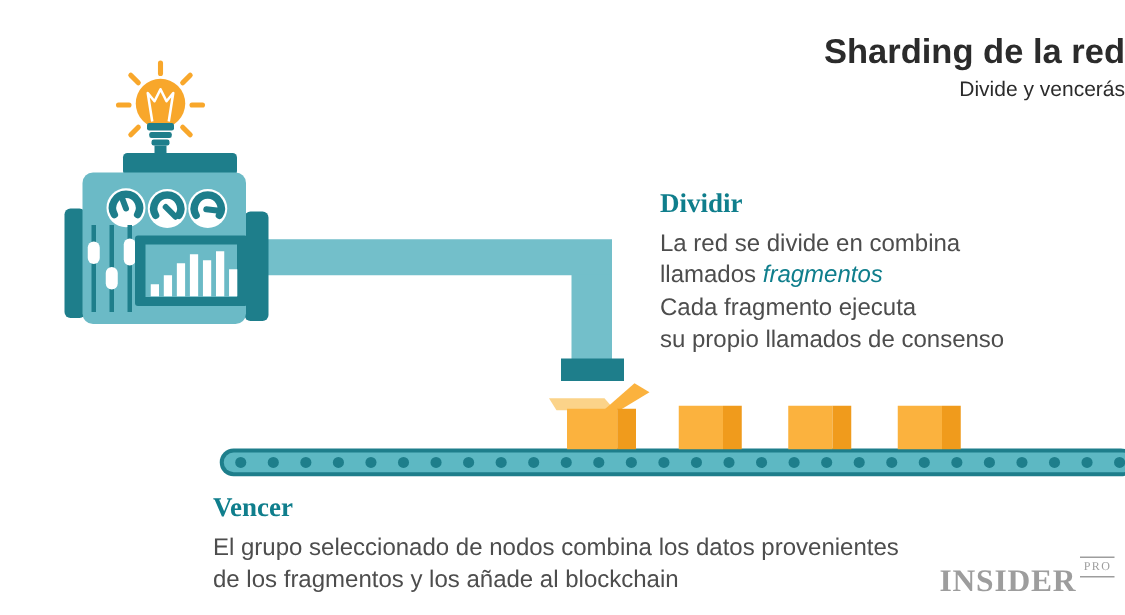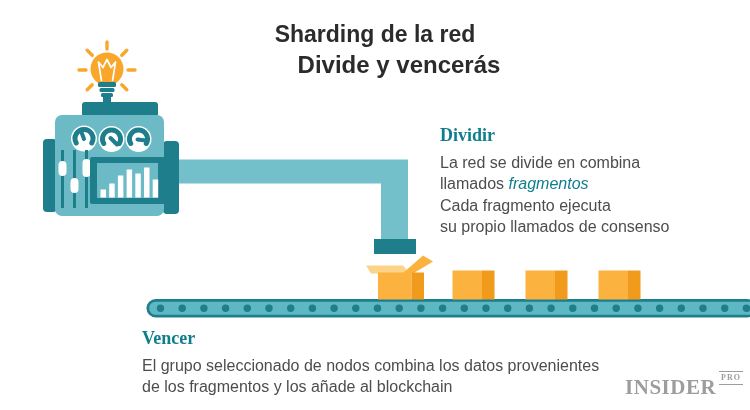--- a/index.html
+++ b/index.html
@@ -33,25 +33,25 @@
   .f-white{fill:#fff;}
   .f-orange{fill:var(--bulb_orange);}
   .f-boxf{fill:var(--box_front);}
   .f-boxs{fill:var(--box_side);}
   .f-flap{fill:var(--box_flap);}
   .s-dark{stroke:var(--teal_dark);fill:none;}
   .s-orange{stroke:var(--bulb_orange);fill:none;}
   .s-white{stroke:#fff;fill:none;}
 
   .header{
-    position:absolute;left:0;top:22px;width:750px;text-align:center;
+    position:absolute;left:0;top:22px;width:750px;text-align:right;
     color:var(--title_dark);
   }
   .header h1{margin:0;font-size:23px;font-weight:bold;line-height:1.1;}
-  .header h2{margin:5px 0 0 0;font-size:24px;font-weight:bold;line-height:1.1;padding-left:48px;}
+  .header h2{margin:5px 0 0 0;font-size:14px;font-weight:normal;line-height:1.1;padding-left:48px;}
 
   .section{position:absolute;color:var(--text_gray);font-size:16px;line-height:21.3px;}
   .section .heading{
     color:var(--teal_heading);font-size:18px;font-weight:bold;line-height:1;
     margin:0 0 8px 0;
     font-family:Liberation Serif, serif;
   }
   .section p{margin:0;}
   .em-teal{color:var(--teal_heading);font-style:italic;}
 
@@ -61,21 +61,21 @@
   .logo{
     position:absolute;right:7px;top:371px;display:flex;align-items:flex-end;
     color:var(--logo_gray);
   }
   .logo .brand{
     font-family:"Liberation Serif",serif;font-size:21px;font-weight:600;
     letter-spacing:0.5px;line-height:1;
   }
   .logo .badge{
     display:inline-block;margin-left:3px;margin-bottom:13px;
-    font-family:"Liberation Serif",serif;font-size:8px;font-weight:bold;
+    font-family:"Liberation Serif",serif;font-size:8px;font-weight:normal;
     letter-spacing:1px;padding:2px 2px;
     border-top:1.5px solid var(--logo_gray);
     border-bottom:1.5px solid var(--logo_gray);
     line-height:1;
   }
 </style>
 </head>
 <body>
 
 <div class="stage">

